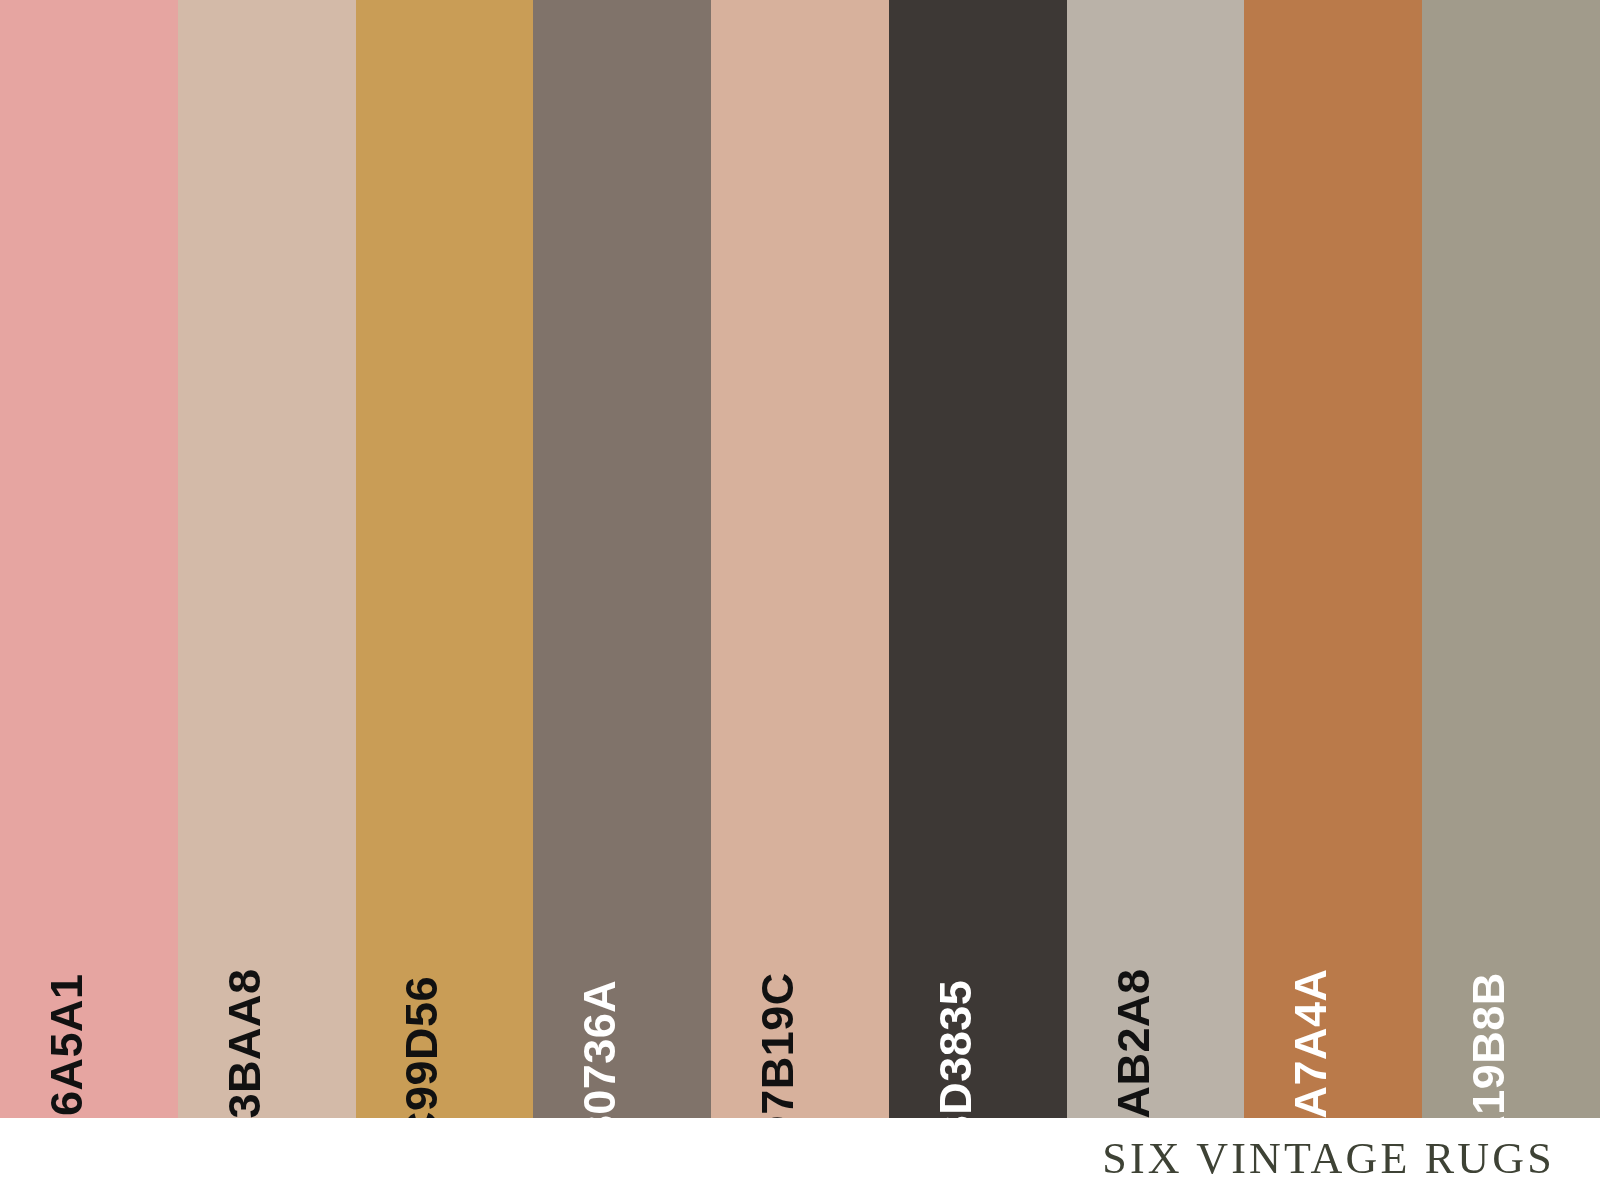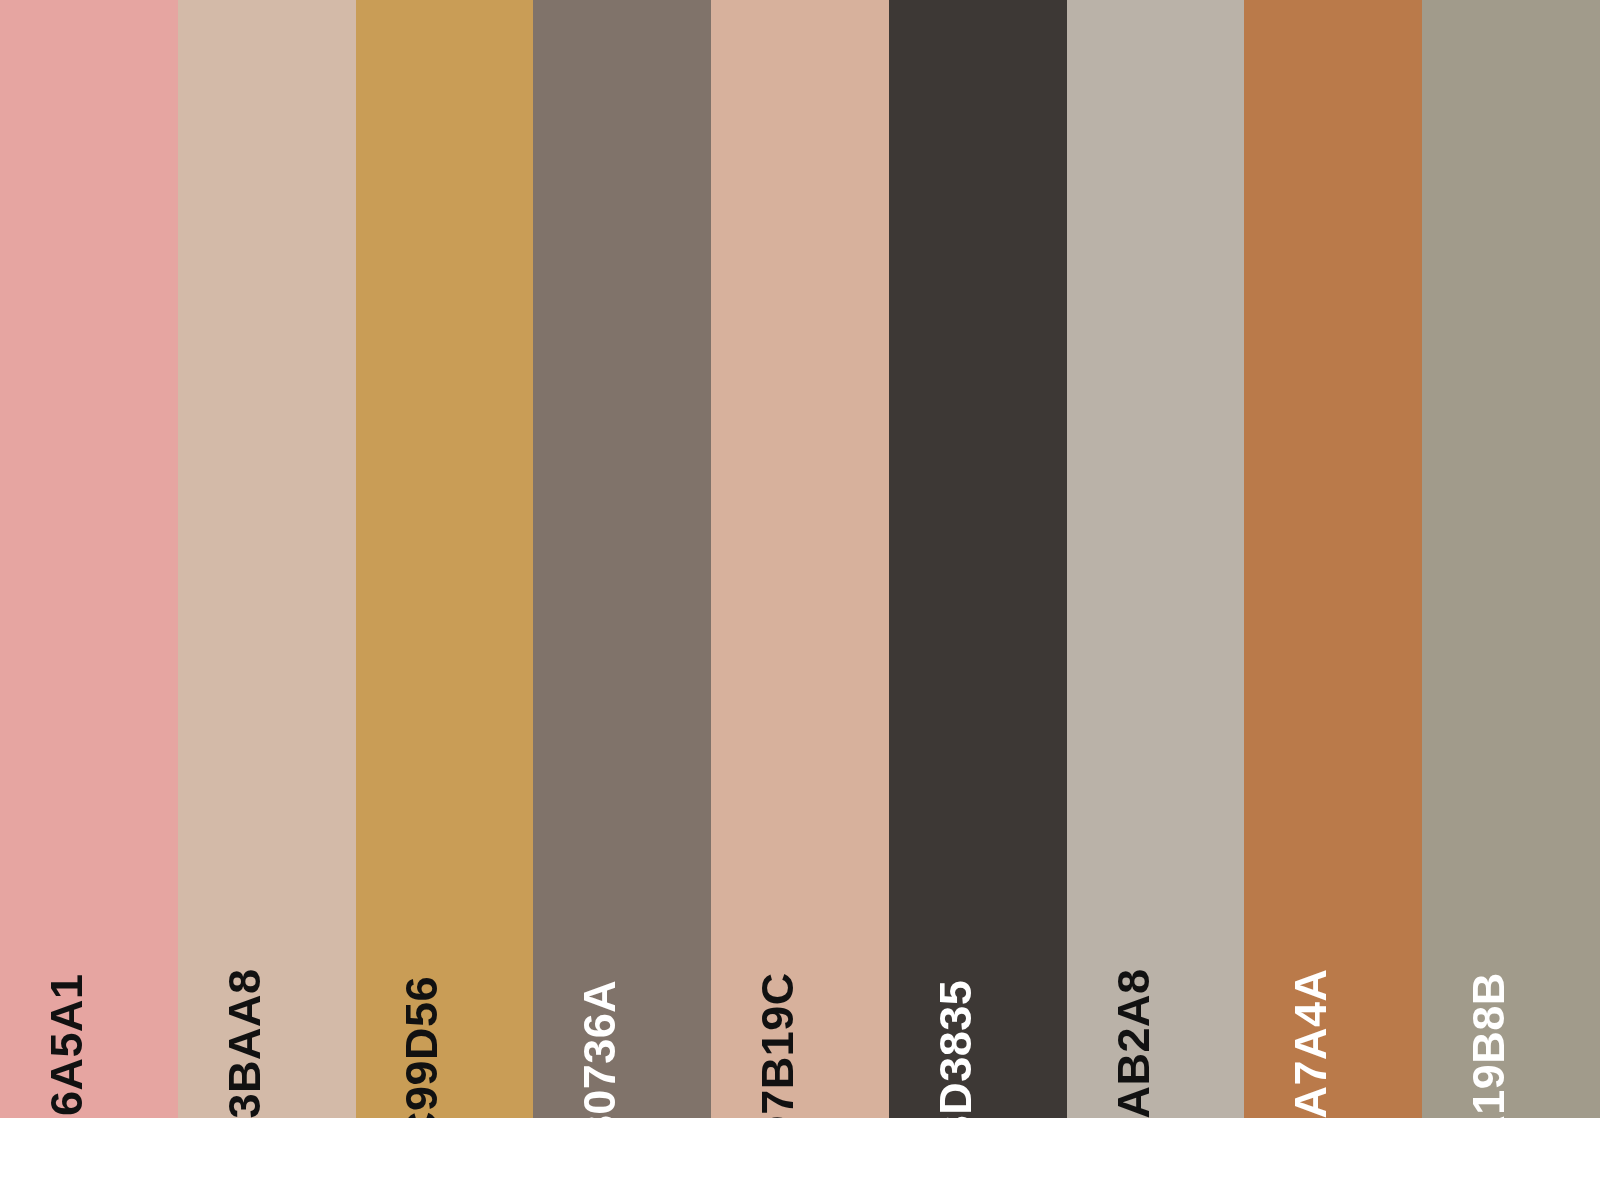--- a/index.html
+++ b/index.html
@@ -131,14 +131,17 @@
           <span class="swatch-label" style="color: rgb(255, 255, 255);">BA7A4A</span>
         </div>
       </div>
       <div class="swatch" style="background: rgb(161, 155, 139);">
         <div class="swatch-label-wrap">
           <span class="swatch-label" style="color: rgb(255, 255, 255);">A19B8B</span>
         </div>
       </div>
     </div>
 
+  <div id="footer-band" style="background: rgb(255, 255, 255);">
+    <div id="brand-wordmark" style="color: rgb(62, 66, 53);">SIX VINTAGE RUGS</div>
+  </div>
 
 </div>
 
 </body></html>

